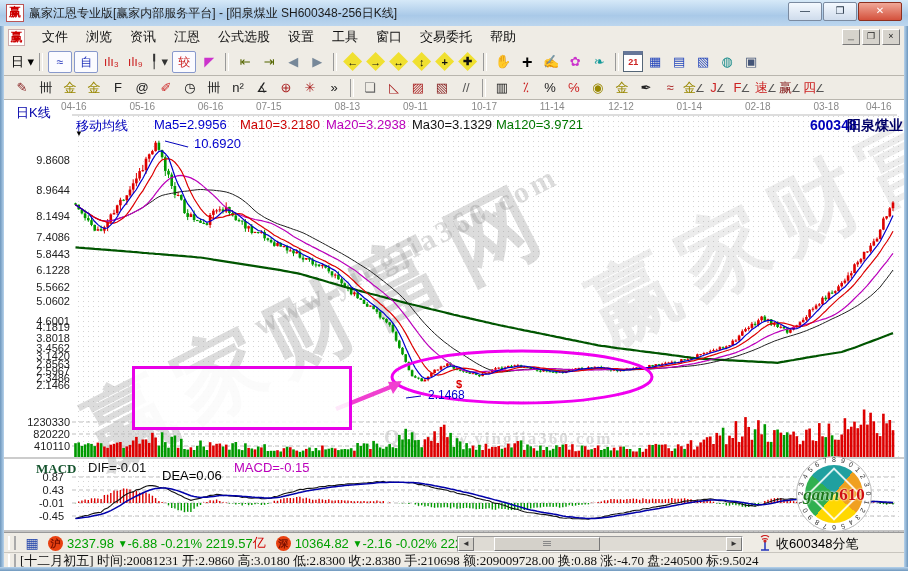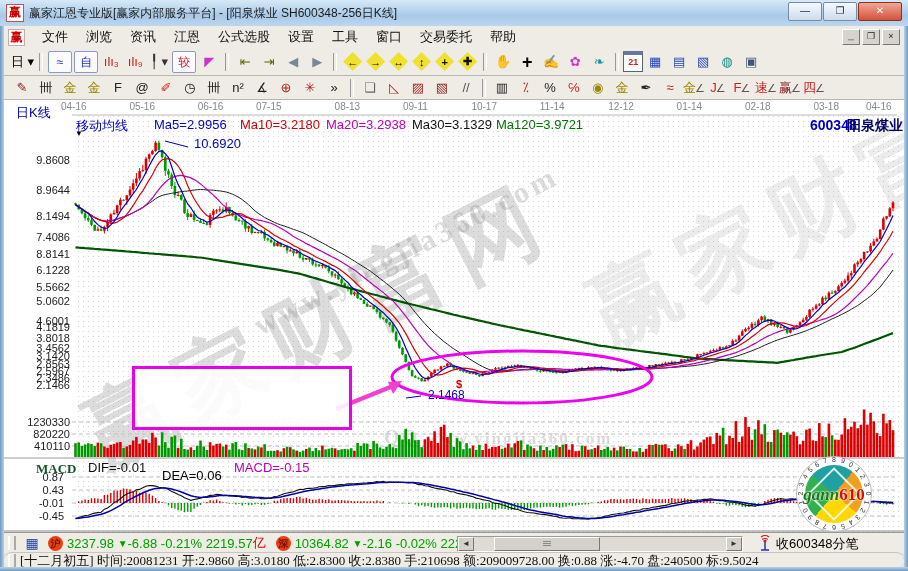--- a/index.html
+++ b/index.html
@@ -59,21 +59,21 @@
     background:conic-gradient(from 40deg,#f0a020 0 25%,#ffd800 0 50%,#30b050 0 75%,#20a0a0 0 100%);}
   .ljewel:after{content:"";position:absolute;inset:10px;transform:rotate(45deg);border:2px solid rgba(255,255,255,.85);}
   .ltext{position:absolute;top:29px;left:0;width:76px;text-align:center;
     font-family:"Liberation Serif",serif;font-style:italic;font-weight:bold;font-size:17px;z-index:2;
     text-shadow:0 0 2px #fff,0 0 2px #fff;}
   .rdig{position:absolute;font-size:7px;color:#333;width:8px;text-align:center;}
   
   .sb1{left:4px;top:532px;width:900px;height:20px;background:#efece5;border-top:1px solid #999;
     display:flex;align-items:center;font-size:13px;}
   .sb2{left:4px;top:552px;width:900px;height:15px;background:#efece5;border-top:1px solid #c8c5be;
-    font-family:"Liberation Serif",serif;font-size:13px;color:#111;white-space:nowrap;display:flex;align-items:center;border-radius:8px;}
+    font-family:"Liberation Serif",serif;font-size:13px;color:#111;white-space:nowrap;display:flex;align-items:center;}
   .grip{width:4px;height:14px;margin:0 4px;border-left:2px solid #fff;border-right:2px solid #aaa;}
   .badge{width:15px;height:15px;border-radius:50%;background:#e84010;color:#7a1000;font-weight:bold;
     font-size:10px;line-height:15px;text-align:center;margin:0 4px;flex:none;}
   .g{color:#00a000;} .r{color:#d00000;}
   .sbsc{position:absolute;left:453px;top:3px;width:284px;height:14px;background:#dedbd4;
     border:1px solid;border-color:#9a9a9a #fff #fff #9a9a9a;}
   .scarr{position:absolute;top:0;width:14px;height:12px;background:#d4d1ca;border:1px solid;
     border-color:#fff #777 #777 #fff;font-size:8px;line-height:11px;text-align:center;color:#333;}
   .scthumb{position:absolute;left:36px;top:0;width:104px;height:12px;background:#d4d1ca;border:1px solid;
     border-color:#fff #777 #777 #fff;}
@@ -1270,21 +1270,21 @@
     <div class="abs panehdr" style="left:408px;top:17px;color:#111;">Ma30=3.1329</div>
     <div class="abs panehdr" style="left:492px;top:17px;color:#007700;">Ma120=3.9721</div>
     <div class="abs panehdr" style="left:806px;top:17px;color:#0000bb;font-weight:bold;font-size:14px;">600348</div>
     <div class="abs panehdr" style="left:843px;top:17px;color:#000066;font-weight:bold;font-size:14px;">阳泉煤业</div>
 
     <div id="pricelbls">
         <span class="abs lbl pricelbl" style="top: 54px;">9.8608</span>
         <span class="abs lbl pricelbl" style="top: 84px;">8.9644</span>
         <span class="abs lbl pricelbl" style="top: 110px;">8.1494</span>
         <span class="abs lbl pricelbl" style="top: 131px;">7.4086</span>
-        <span class="abs lbl pricelbl" style="top: 148px;">8.8141</span>
+        <span class="abs lbl pricelbl" style="top: 148px;">5.8443</span>
         <span class="abs lbl pricelbl" style="top: 164px;">6.1228</span>
         <span class="abs lbl pricelbl" style="top: 181px;">5.5662</span>
         <span class="abs lbl pricelbl" style="top: 195px;">5.0602</span>
         <span class="abs lbl pricelbl" style="top: 215px;">4.6001</span>
         <span class="abs lbl pricelbl" style="top: 221px;">4.1819</span>
         <span class="abs lbl pricelbl" style="top: 232px;">3.8018</span>
         <span class="abs lbl pricelbl" style="top: 242px;">3.4562</span>
         <span class="abs lbl pricelbl" style="top: 250px;">3.1420</span>
         <span class="abs lbl pricelbl" style="top: 258px;">2.8563</span>
         <span class="abs lbl pricelbl" style="top: 265px;">2.5967</span>

